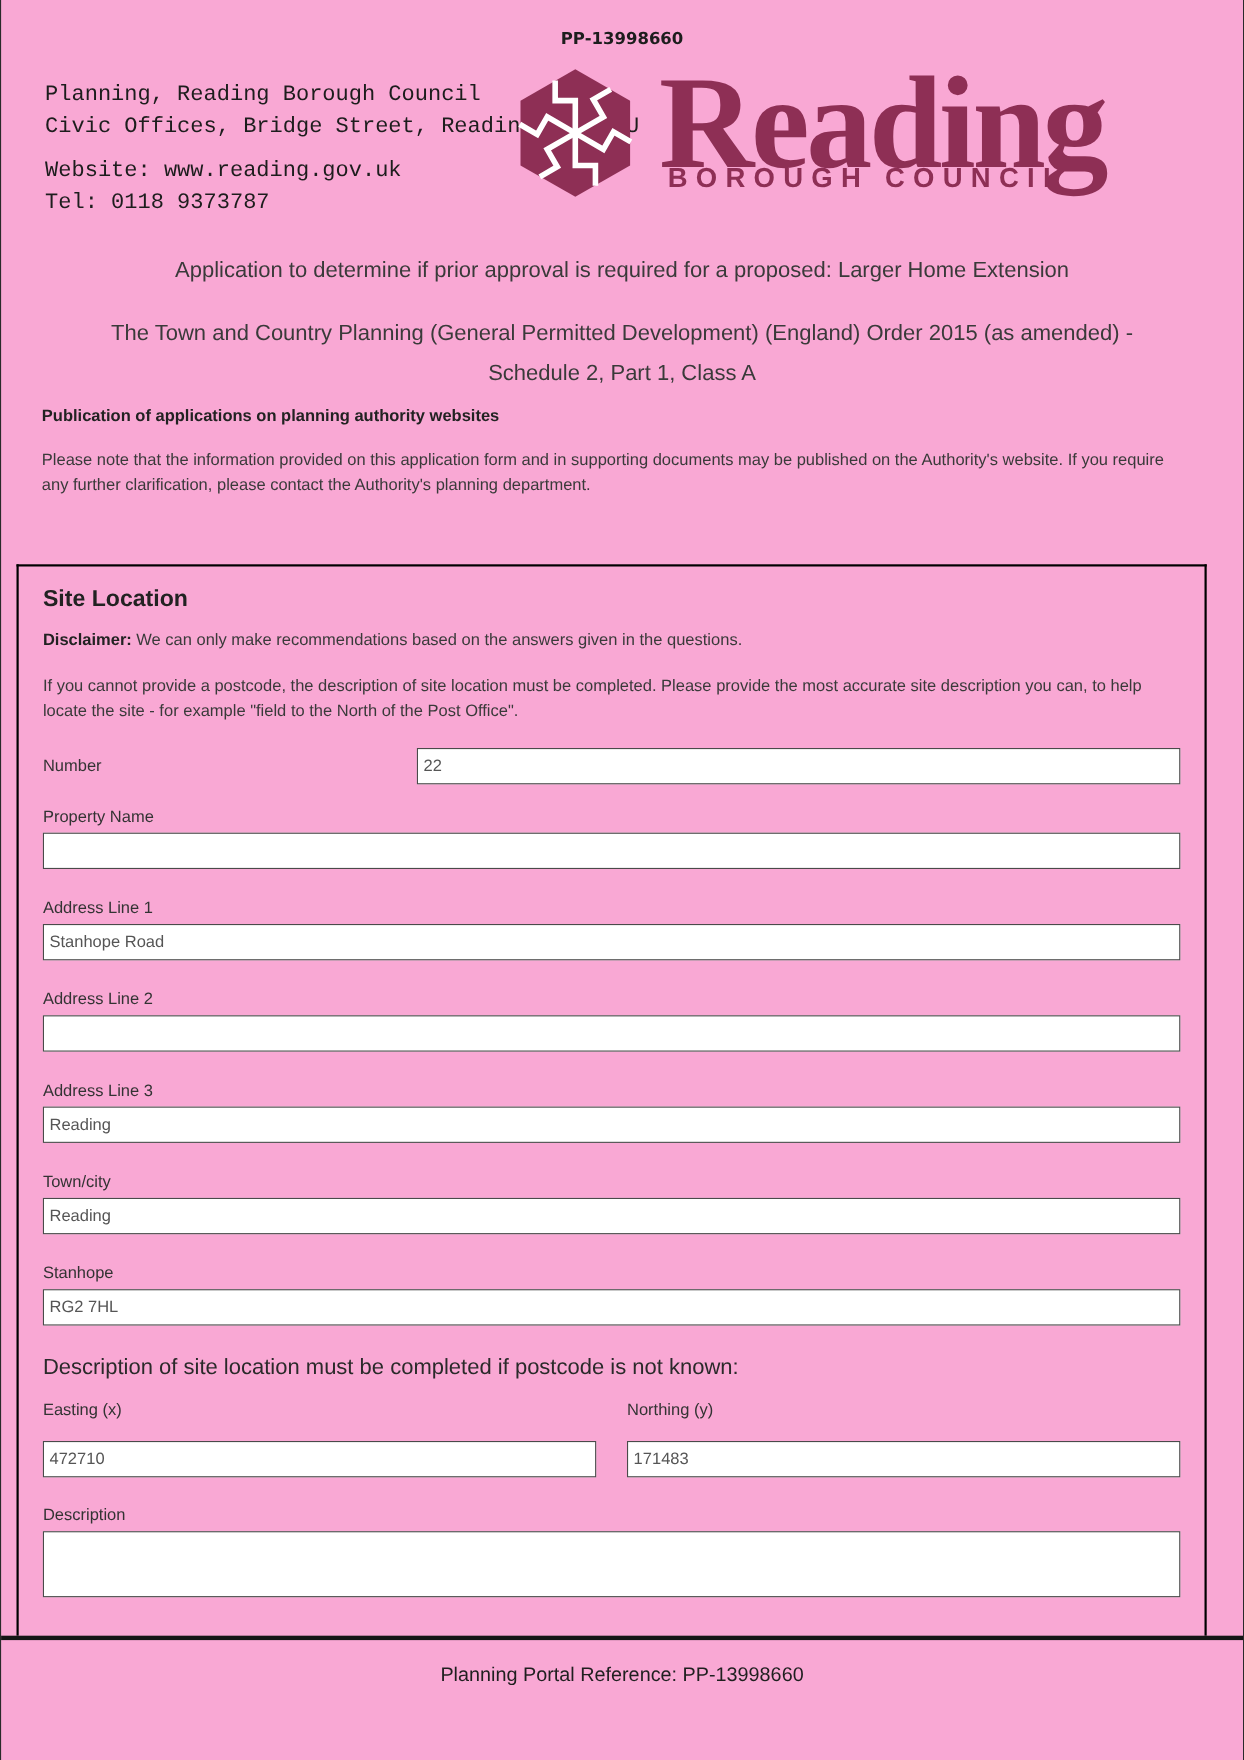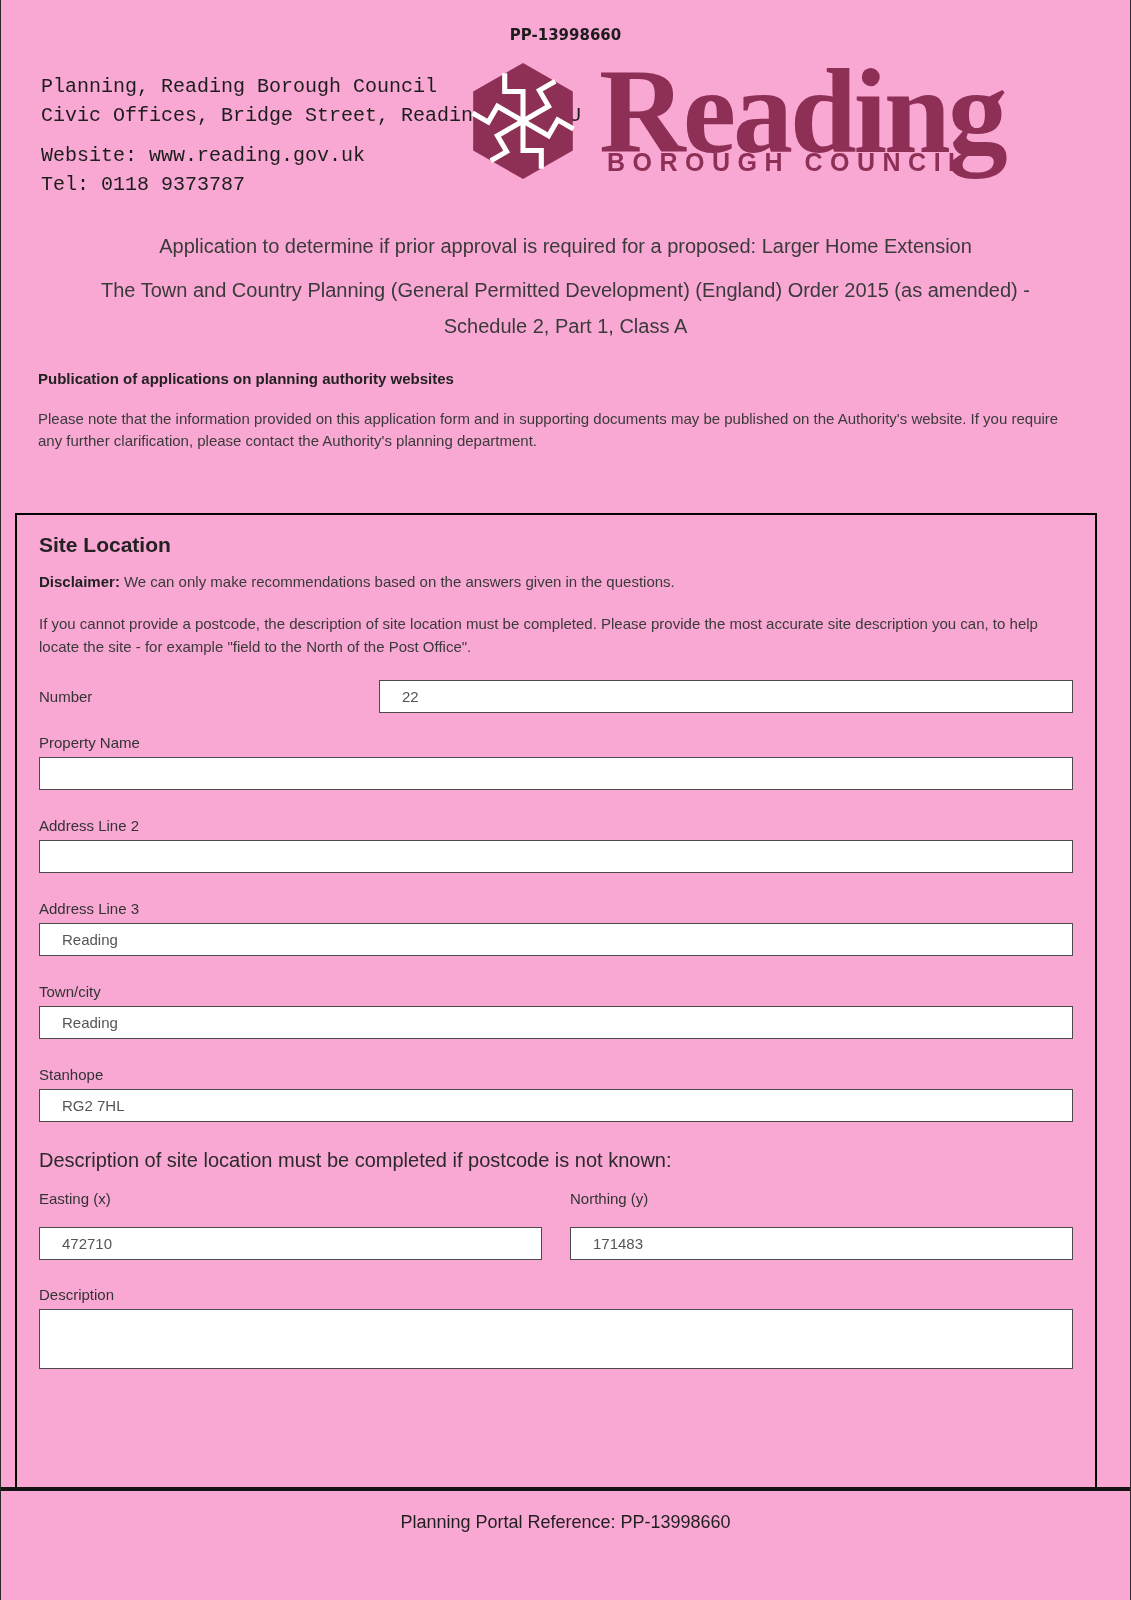--- a/index.html
+++ b/index.html
@@ -40,21 +40,21 @@
   .logo-sub {
     font-weight: bold; font-size: 25px; letter-spacing: 7.5px;
     color: #8e2f55; margin-top: -24px; margin-left: 8px; white-space: nowrap;
   }
 
   .title1 {
     position: absolute; top: 235px; left: 0; width: 100%;
     text-align: center; font-size: 20px; color: #3a3a3a;
   }
   .title2 {
-    position: absolute; top: 272px; left: 50%; transform: translateX(-50%);
+    position: absolute; top: 285px; left: 50%; transform: translateX(-50%);
     width: 985px; text-align: center; font-size: 20px; line-height: 36px; color: #3a3a3a;
   }
 
   .pub-head { position: absolute; left: 37px; top: 370px; font-size: 15px; font-weight: bold; color: #222; }
   .pub-body { position: absolute; left: 37px; top: 408px; width: 1034px; font-size: 15px; line-height: 22px; color: #3a3a3a; }
 
   .site-box {
     position: absolute; left: 14px; top: 513px;
     width: 1082px; height: 974px;
     border: 2px solid #000; border-bottom: none;
@@ -70,21 +70,21 @@
   .row-inline label { flex: 0 0 340px; font-size: 15px; color: #333; }
   .row-inline input.field { flex: 1; width: auto; }
 
   .row-stacked { margin-bottom: 27px; }
   .row-stacked label { display: block; font-size: 15px; color: #333; margin-bottom: 6px; }
 
   input.field {
     height: 33px; width: 100%;
     border: 1px solid #4a4a4a; background: #fff;
     font-family: "Liberation Sans", sans-serif;
-    font-size: 15px; color: #555; padding: 0 22px; outline: none;
+    font-size: 15px; color: #555; padding: 0 5px; outline: none;
   }
 
   .desc-head { font-size: 20px; font-weight: normal; color: #2a2a2a; margin: 14px 0 18px 0; }
 
   .en-row { display: flex; gap: 28px; margin-bottom: 26px; }
   .en-col { flex: 1; }
   .en-col label { display: block; font-size: 15px; color: #333; margin-bottom: 20px; }
 
   .row-cut { margin-bottom: 0; }
   .row-cut input.field { height: 60px; }
@@ -146,20 +146,24 @@
       <label>Number</label>
       <input class="field" value="22" style="">
     </div>
 
 
     <div class="row-stacked">
       <label>Property Name</label>
       <input class="field" value="" style="">
     </div>
 
+    <div class="row-stacked">
+      <label>Address Line 1</label>
+      <input class="field" value="Stanhope Road" style="">
+    </div>
 
     <div class="row-stacked">
       <label>Address Line 2</label>
       <input class="field" value="" style="">
     </div>
 
     <div class="row-stacked">
       <label>Address Line 3</label>
       <input class="field" value="Reading" style="">
     </div>

